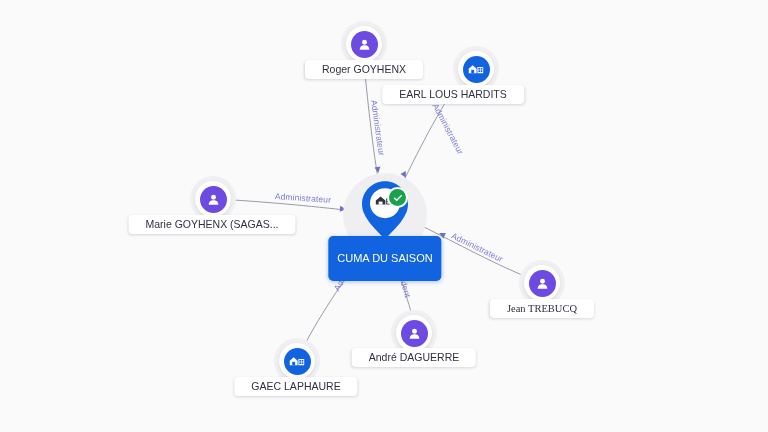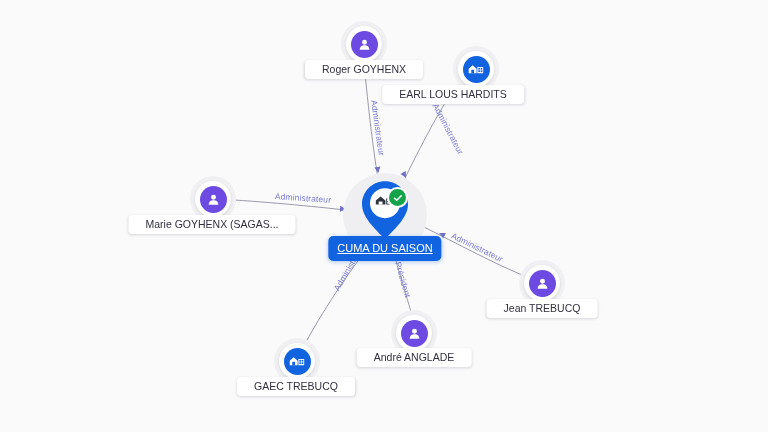--- a/index.html
+++ b/index.html
@@ -116,24 +116,23 @@
     line-height: 13px;
     white-space: nowrap;
     padding: 3px 17px;
     border-radius: 4px;
     box-shadow: 0 1px 3px rgba(30,30,50,0.16);
   }
   .node-label.primary {
     background: #1263e0;
     color: #ffffff;
     font-size: 11px;
-    padding: 6px 9px;
+    padding: 16px 9px;
     border-radius: 5px;
     box-shadow: 0 1px 4px rgba(18,99,224,0.35);
-    text-decoration: underline;
   }
   
   .edge-label {
     position: absolute;
     font-size: 8.5px;
     color: #7b7bd6;
     white-space: nowrap;
     transform-origin: 0 50%;
     letter-spacing: 0.1px;
   }
@@ -275,19 +274,19 @@
       <svg viewBox="0 0 17 17" width="12" height="12">
         <path d="M3.6 8.8 L6.7 11.7 L13.1 5.2" stroke="#ffffff" stroke-width="2.1" fill="none" stroke-linecap="round" stroke-linejoin="round"></path>
       </svg>
     </div>
   </div>
 
   <div id="node-labels">
       <div class="node-label" style="left: 364px; top: 60px;">Roger GOYHENX</div>
       <div class="node-label" style="left: 453px; top: 85px;">EARL LOUS HARDITS</div>
       <div class="node-label" style="left: 212px; top: 215px;">Marie GOYHENX (SAGAS...</div>
-      <div class="node-label" style="left: 542px; top: 299px;">Jean TREBUCQ</div>
-      <div class="node-label" style="left: 414px; top: 348px;">André ANGLADE</div>
-      <div class="node-label" style="left: 296px; top: 377px;">GAEC TREBUCQ</div>
+      <div class="node-label" style="left: 542px; top: 299px; font-family: Liberation Serif, serif;">Jean TREBUCQ</div>
+      <div class="node-label" style="left: 414px; top: 348px;">André DAGUERRE</div>
+      <div class="node-label" style="left: 296px; top: 377px;">GAEC LAPHAURE</div>
       <div class="node-label primary" style="left: 385px; top: 236px;">CUMA DU SAISON</div>
     </div>
 
 </div>
 
 </body></html>

